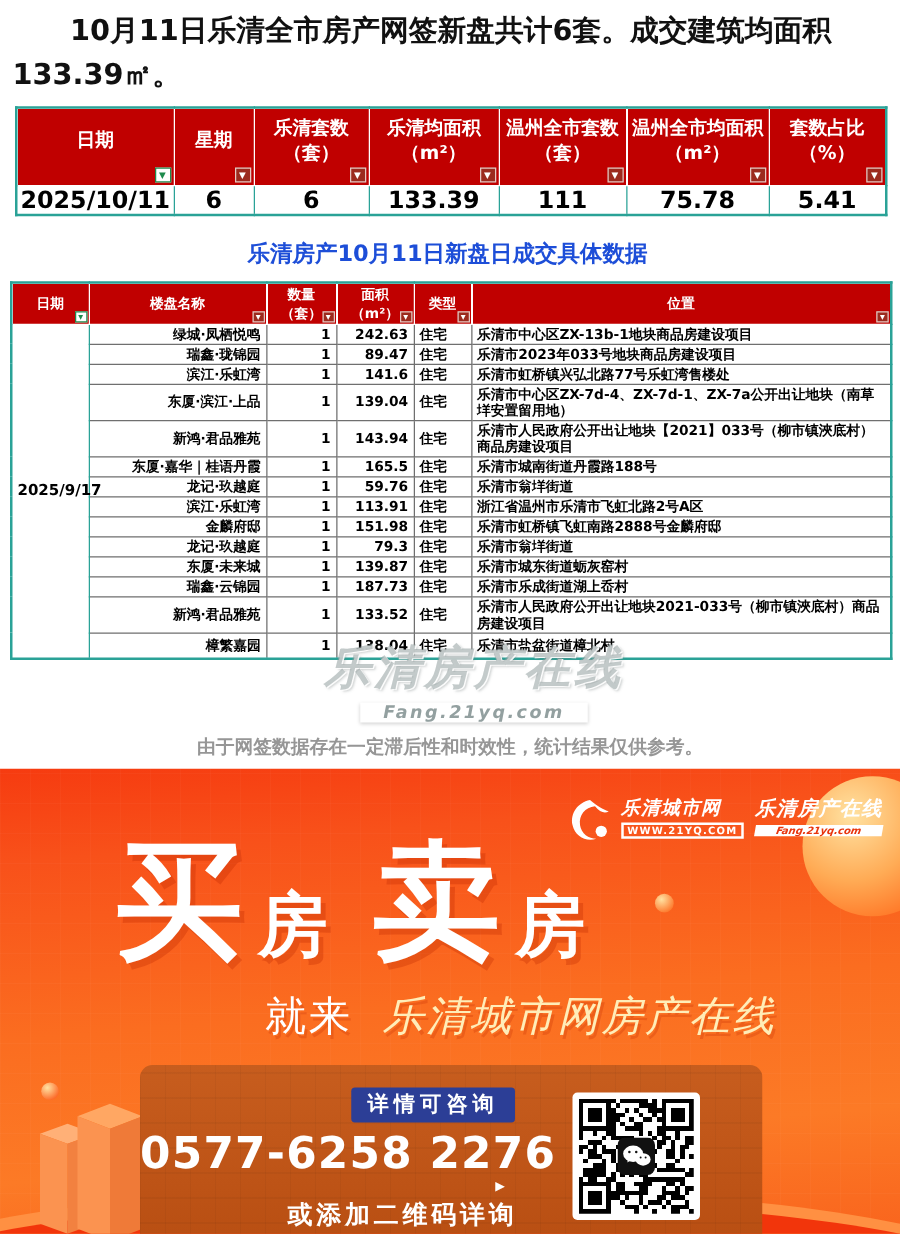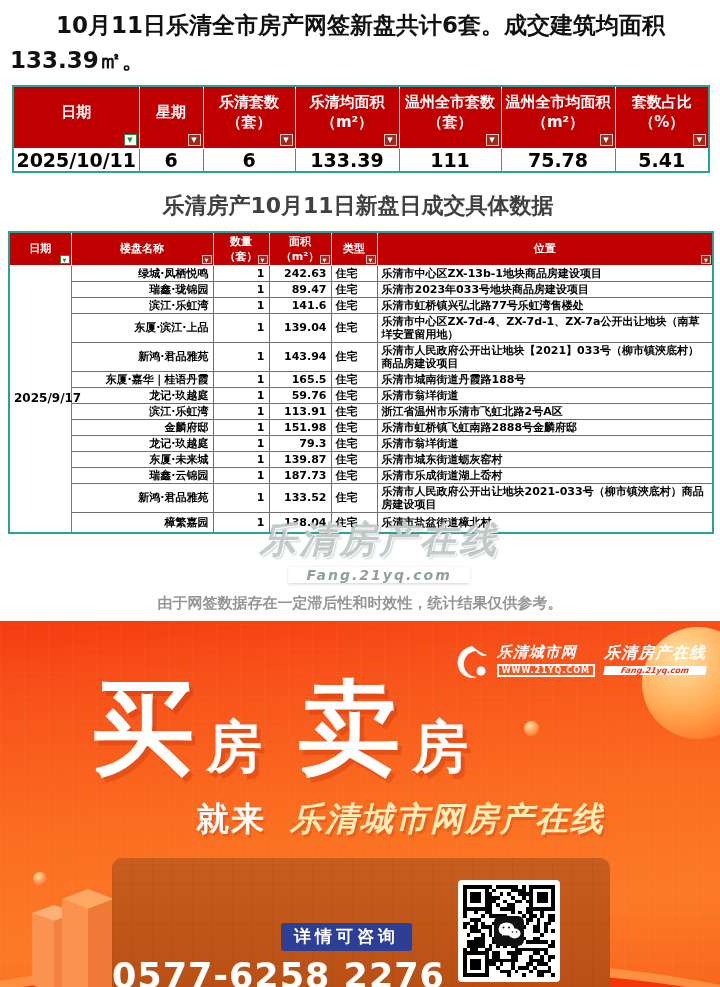--- a/index.html
+++ b/index.html
@@ -16,21 +16,21 @@
   .t1wrap { margin:8px 12px 0 12px; }
   table { border-collapse:collapse; table-layout:fixed;padding-left:12px; }
   #t1 { width:696px; border:2px solid var(--teal); }
   #t1 th { background:var(--header_red); color:#fff; font-size:15px; font-weight:bold; text-align:center;
            vertical-align:middle; height:62px; position:relative; border:1px solid #ffffff; padding:2px 3px 12px 3px; line-height:1.35; }
   #t1 td { font-size:19px; font-weight:bold; color:#000; text-align:center; height:16px; border:1px solid var(--teal); background:#fff; }
   .fbtn { position:absolute; right:2px; bottom:2px; width:13px; height:12px; background:#9c2a1e; border:1px solid #e6c7c2;
           color:#fff; font-size:7px; line-height:11px; text-align:center; font-style:normal; cursor:pointer; }
   .factive { background:#fff; color:#1f8b4d; border-color:#1f8b4d; }
   
-  .sec-title { text-align:center; font-size:22px; font-weight:bold; color:#404040; margin:18px 4px 10px 0; }
+  .sec-title { text-align:center; font-size:18px; font-weight:bold; color:#1d4ed8; margin:18px 4px 10px 0; }
   
   .t2wrap { margin:0 8px 60px 8px; position:relative; }
   #t2 { width:704px; border:2px solid var(--teal); }
   #t2 th { background:var(--header_red); color:#fff; font-size:11px; font-weight:bold; height:24px; text-align:center;
            position:relative; border:1px solid #ffffff; padding:1px 2px; }
   #t2 th .fbtn { width:10px; height:9px; font-size:5px; line-height:8px; right:1px; bottom:1px; }
   #t2 td { font-size:11px; font-weight:bold; color:#000; border:1px solid #6f6f6f; padding:1px 4px; height:15px; line-height:13px; background:#fff; }
   #t2 tr:nth-child(4) td, #t2 tr:nth-child(5) td, #t2 tr:nth-child(13) td { height:29px; }
   #t2 tr:nth-child(14) td { height:21px; }
   #t2 .c-date { font-size:12px; text-align:center; vertical-align:middle; border:1px solid var(--teal); }
@@ -59,32 +59,32 @@
   .logo-mark { width:32px; height:36px; margin-top:1px; }
   .logo-cn1 { font-size:15px; font-weight:bold; font-style:italic; color:#fff; letter-spacing:1px; white-space:nowrap; }
   .logo-url1 { margin-top:2px; border:2px solid #fff; font-size:8px; font-weight:bold; color:#fff; text-align:center; padding:0 3px; letter-spacing:1px; }
   .logo-cn2 { font-size:16px; font-weight:bold; font-style:italic; color:#fff; letter-spacing:1px; white-space:nowrap; }
   .logo-url2 { margin-top:2px; background:#fff; color:#e8350e; font-size:8px; font-weight:bold; font-style:italic; text-align:center; transform:skewX(-10deg); }
   .headline { position:absolute; left:92px; top:56px; display:flex; align-items:flex-end; color:#fff; font-weight:bold; z-index:3;
               text-shadow:4px 5px 0 rgba(190,40,0,0.30); }
   .hl-big { font-size:102px; line-height:1; }
   .hl-small { font-size:56px; line-height:1; margin:0 36px 4px 12px; }
   .hl-small:last-child { margin-right:0; }
-  .subline { position:absolute; left:196px; top:176px; font-size:33px; font-weight:bold; color:#fff; z-index:3;
+  .subline { position:absolute; left:212px; top:176px; font-size:33px; font-weight:normal; color:#fff; z-index:3;
              letter-spacing:2px; white-space:nowrap; text-shadow:2px 3px 0 rgba(190,40,0,0.25); }
   .subline .cream { color:var(--brand_cream); font-style:italic; margin-left:24px; }
   .boxes { position:absolute; left:14px; top:248px; z-index:2; }
   .panel { position:absolute; left:112px; top:237px; width:498px; height:147px; border-radius:10px; z-index:2;
            background:linear-gradient(180deg,#c75d1e,#b84e12);
            background-image:repeating-linear-gradient(0deg,rgba(0,0,0,.04) 0 1px,transparent 1px 20px),
                             repeating-linear-gradient(90deg,rgba(0,0,0,.04) 0 1px,transparent 1px 20px),
                             linear-gradient(180deg,#c75d1e,#b84e12); }
   .panel-col { position:absolute; left:0; top:18px; width:302px; text-align:right; color:#fff; }
   .tag { display:inline-block; background:var(--tag_blue); color:#fff; font-size:17px; font-weight:bold;
-         padding:2px 13px 3px 13px; border-radius:3px; letter-spacing:4px; margin-right:2px;margin-top:47px; }
+         padding:2px 13px 3px 13px; border-radius:3px; letter-spacing:4px; margin-right:2px; }
   .phone { font-size:35px; font-weight:bold; letter-spacing:1px; margin-top:5px; white-space:nowrap; }
   .arr { font-size:10px; height:13px; margin:1px 10px 0 0; color:#fff; }
   .hint { font-size:20px; font-weight:bold; letter-spacing:3px; margin-top:1px; white-space:nowrap; }
   .qr { position:absolute; left:346px; top:22px; width:102px; height:102px; background:#fff; border-radius:4px; padding:5px; }
   .qr svg.modules { width:92px; height:92px; display:block; }
   .wx { position:absolute; left:50%; top:50%; transform:translate(-50%,-50%); width:30px; height:30px; }
   .curves { position:absolute; left:0; bottom:0; z-index:1; display:block; }
 </style>
 </head>
 <body style="--header_red: #c00000; --teal: #2aa297; --gray_text: #969696; --tag_blue: #2c3e96; --brand_cream: #ffedb8;">

